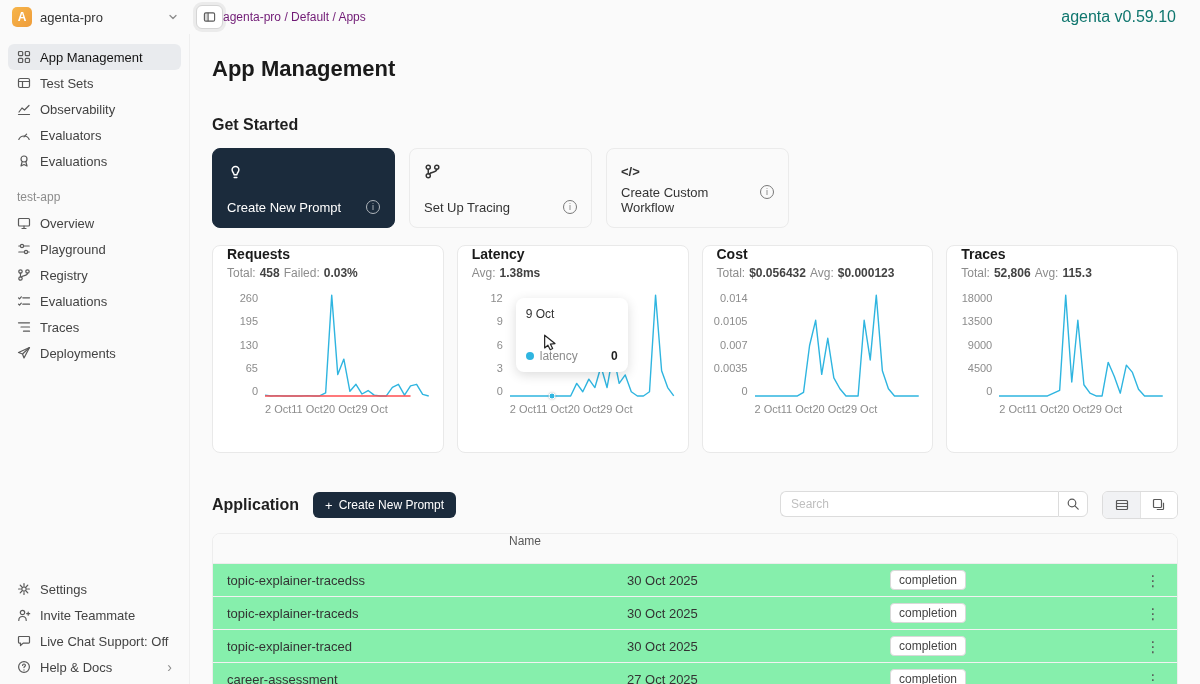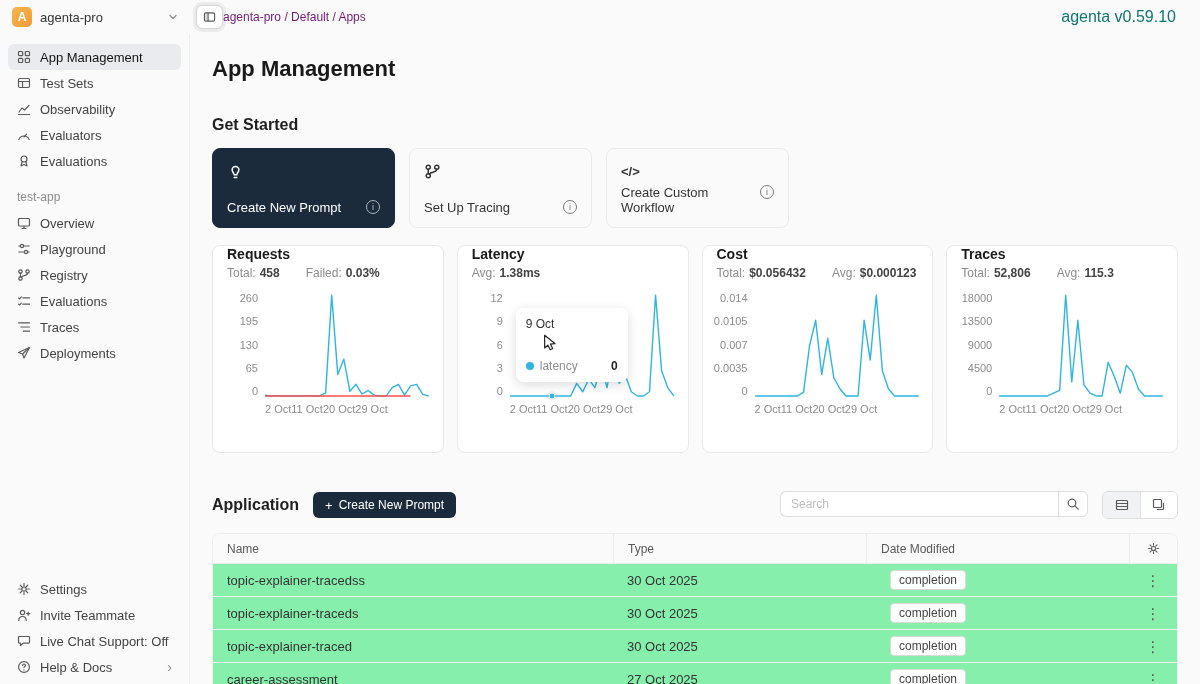--- a/index.html
+++ b/index.html
@@ -39,33 +39,33 @@
   .gs-card { width:183px; height:80px; border:1px solid #ebebeb; border-radius:8px; padding:12px 14px; display:flex; flex-direction:column; justify-content:space-between; cursor:pointer; color:#333; background:transparent; }
   .gs-card.active { background:#1b2b3c; border-color:#1b2b3c; color:#fff; }
   .gs-icon { height:20px; display:flex; align-items:center; font-size:13px; font-weight:600; }
   .gs-bottom { display:flex; align-items:flex-start; justify-content:space-between; font-size:13px; font-weight:500; }
   .info-badge { width:14px; height:14px; border:1px solid currentColor; border-radius:50%; font-size:9px; display:flex; align-items:center; justify-content:center; opacity:.65; flex:0 0 auto; }
 
   
   .metrics-row { display:flex; gap:13px; margin-top:17px; }
   .metric-card { flex:1; height:208px; background:#fff; border:1px solid #e9e9e9; border-radius:8px; padding:0 14px; position:relative; }
   .metric-title { font-size:14px; font-weight:600; color:#1a1a1a; }
-  .metric-stats { margin-top:4px; font-size:12px; color:#8c8c8c; display:flex; gap:26px; }
+  .metric-stats { margin-top:4px; font-size:12px; color:#8c8c8c; display:flex; gap:4px; }
   .s-value { color:#434343; font-weight:600; margin-left:4px; }
   .chart-area { display:flex; margin-top:13px; height:104px; }
   .y-ticks { width:38px; flex:0 0 38px; display:flex; flex-direction:column; justify-content:space-between; align-items:flex-end; padding-right:7px; font-size:11px; color:#8c8c8c; line-height:1; }
   .plot { flex:1; position:relative; }
   .plot svg { position:absolute; inset:0; width:100%; height:100%; overflow:visible; }
   .chart-dot { position:absolute; width:7px; height:7px; border-radius:50%; border:1.5px solid #fff; transform:translate(-50%,-50%); box-shadow:0 0 2px rgba(0,0,0,.25); }
   .x-row { display:flex; margin-top:7px; }
   .x-spacer { width:38px; flex:0 0 38px; }
   .x-ticks { flex:1; display:flex; justify-content:flex-start; font-size:11px; color:#8c8c8c; line-height:1; }
 
   
-  .chart-tooltip { position:absolute; left:58px; top:62px; width:112px; background:#fff; border-radius:8px; box-shadow:0 3px 12px rgba(0,0,0,.14); padding:9px 10px; font-size:12px; z-index:6; }
+  .chart-tooltip { position:absolute; left:58px; top:52px; width:112px; background:#fff; border-radius:8px; box-shadow:0 3px 12px rgba(0,0,0,.14); padding:9px 10px; font-size:12px; z-index:6; }
   .tooltip-date { color:#333; }
   .tooltip-row { display:flex; align-items:center; gap:6px; margin-top:28px; }
   .tt-dot { width:8px; height:8px; border-radius:50%; flex:0 0 auto; }
   .tooltip-series { color:#8c8c8c; }
   .tooltip-value { margin-left:auto; color:#1f1f1f; font-weight:600; }
   .cursor-arrow { position:absolute; left:84px; top:88px; z-index:7; }
 
   
   .app-header { display:flex; align-items:center; margin-top:38px; }
   .app-heading { font-size:16px; font-weight:600; }
@@ -76,21 +76,21 @@
   .search-input { width:278px; height:26px; border:1px solid #dcdcdc; border-right:none; border-radius:6px 0 0 6px; padding:0 10px; font-size:12px; background:#fff; outline:none; color:#333; font-family:inherit; }
   .search-input::placeholder { color:#bfbfbf; }
   .search-btn { width:30px; height:26px; border:1px solid #dcdcdc; border-radius:0 6px 6px 0; background:#fff; display:flex; align-items:center; justify-content:center; cursor:pointer; color:#595959; }
   .view-toggle { display:flex; border:1px solid #dcdcdc; border-radius:6px; overflow:hidden; background:#fff; }
   .view-btn { width:37px; height:26px; display:flex; align-items:center; justify-content:center; background:#fff; border:none; cursor:pointer; color:#595959; }
   .view-btn + .view-btn { border-left:1px solid #e3e3e3; }
   .view-btn.active { background:#f1f2f4; }
 
   
   .table { margin-top:14px; border:1px solid #ededed; border-radius:8px 8px 0 0; background:#fff; overflow:hidden; }
-  .thead { display:flex; align-items:center; height:30px; background:#fafafa; font-size:12px; color:#595959; border-bottom:1px solid #ededed; }
+  .thead { display:flex; align-items:center; height:30px; background:#fafafa; font-size:12px; color:#595959; border-bottom:1px solid #ededed;flex-direction:column; }
   .th { padding:0 14px; }
   .th + .th { border-left:1px solid #ececec; height:100%; display:flex; align-items:center; }
   .col-name { width:400px; flex:0 0 400px; }
   .col-date { width:263px; flex:0 0 263px; }
   .col-type { flex:1; }
   .col-actions { width:48px; flex:0 0 48px; display:flex; align-items:center; justify-content:center; padding:0; }
   .trow { display:flex; align-items:center; height:33px; border-bottom:1px solid #f2f2f2; font-size:13px; color:#333; cursor:pointer; background:#86efac; }
   .td { padding:0 14px; }
   .tag { display:inline-block; border:1px solid #d9d9d9; border-radius:4px; padding:1px 8px; font-size:12px; color:#444; background:#fff; line-height:16px; }
   .kebab { color:#595959; font-size:15px; line-height:1; cursor:pointer; }

